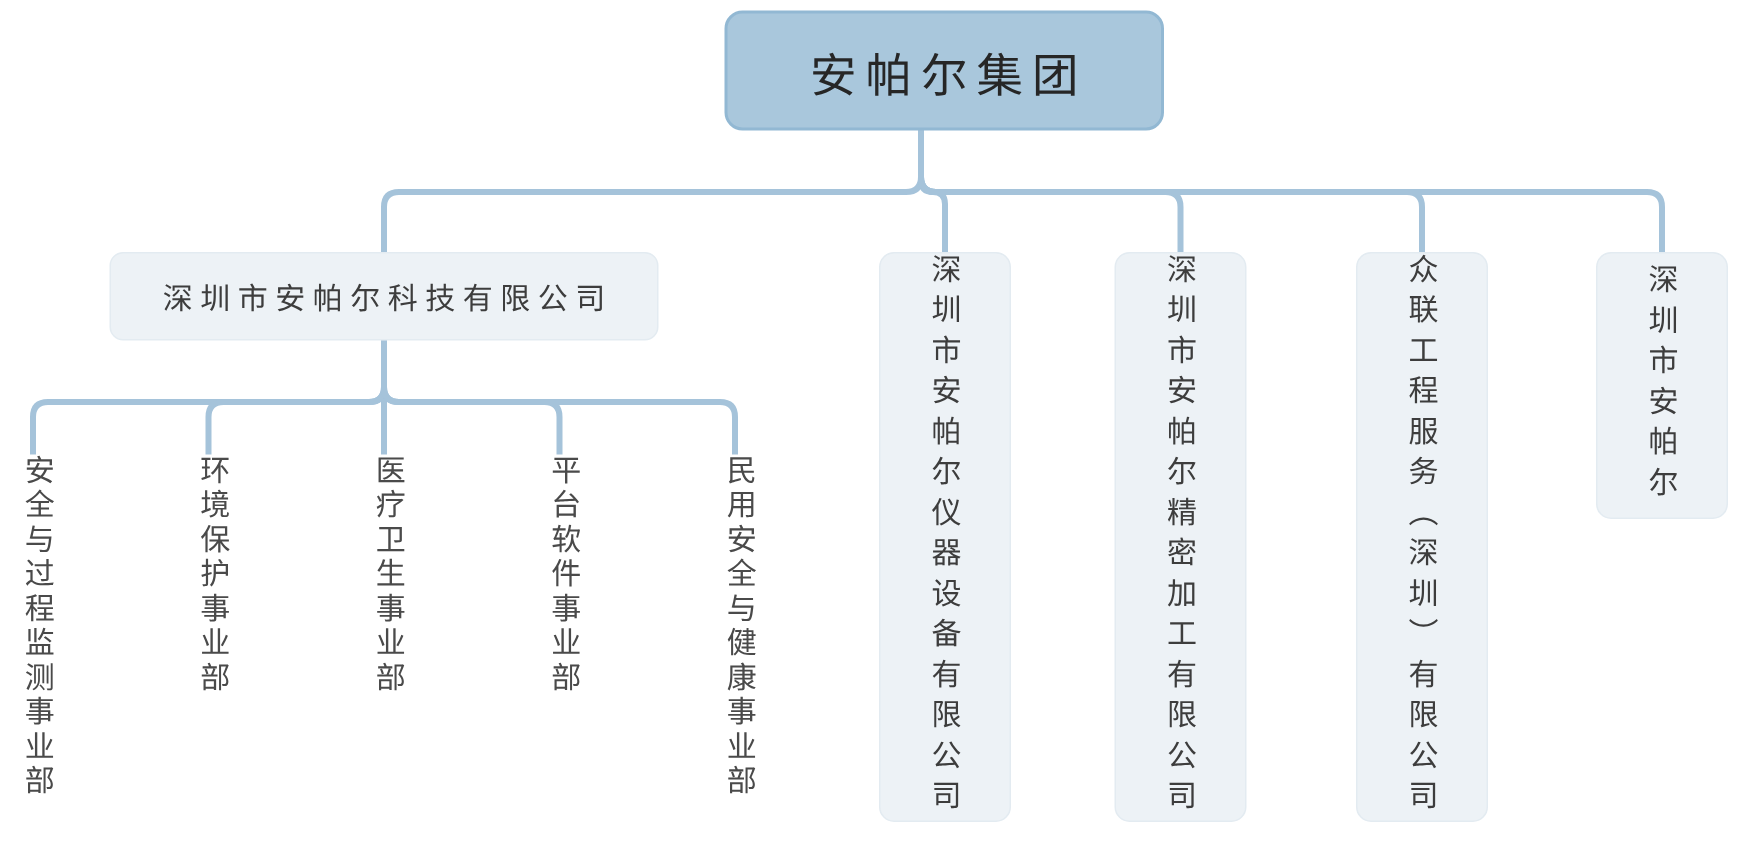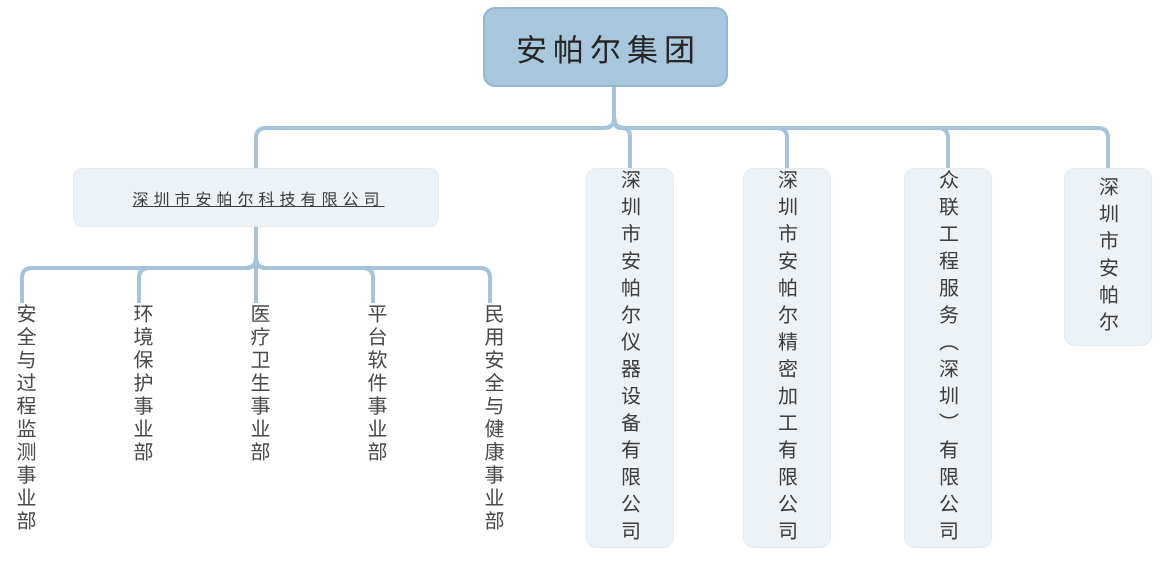--- a/index.html
+++ b/index.html
@@ -9,30 +9,30 @@
   }
   html,body{margin:0;padding:0;background:#fff;}
   body{font-family:"DejaVu Sans","Liberation Sans",sans-serif;}
   .canvas{position:relative;width:1172px;height:562px;background:#fff;overflow:hidden;}
   svg.wires{position:absolute;left:0;top:0;width:1172px;height:562px;}
   svg.wires path{fill:none;stroke:var(--line);stroke-width:4;}
 
   .node{box-sizing:border-box;position:absolute;display:flex;align-items:center;justify-content:center;}
 
   .root-node{
-    left:483px;top:7px;width:245px;height:80px;
+    left:483px;top:7px;width:293px;height:80px;
     background:var(--root-fill);border:2px solid var(--root-border);border-radius:12px;
   }
   .root-node .label{font-size:31px;letter-spacing:6px;color:var(--root-text);white-space:nowrap;text-indent:6px;}
 
   .h-node{
     left:73px;top:168px;width:366px;height:59px;
     background:var(--node-fill);border:1px solid var(--node-border);border-radius:9px;
   }
-  .h-node .label{font-size:16px;letter-spacing:5px;color:var(--node-text);white-space:nowrap;text-indent:5px;text-decoration:underline;}
+  .h-node .label{font-size:20px;letter-spacing:5px;color:var(--node-text);white-space:nowrap;text-indent:5px;}
 
   .v-node{
     width:88px;top:168px;
     background:var(--node-fill);border:1px solid var(--node-border);border-radius:10px;
   }
   .v-node .label{
     writing-mode:vertical-rl;text-orientation:mixed;
     font-size:20px;letter-spacing:7px;color:var(--node-text);white-space:nowrap;
   }
   .v-node.tall{height:380px;}

